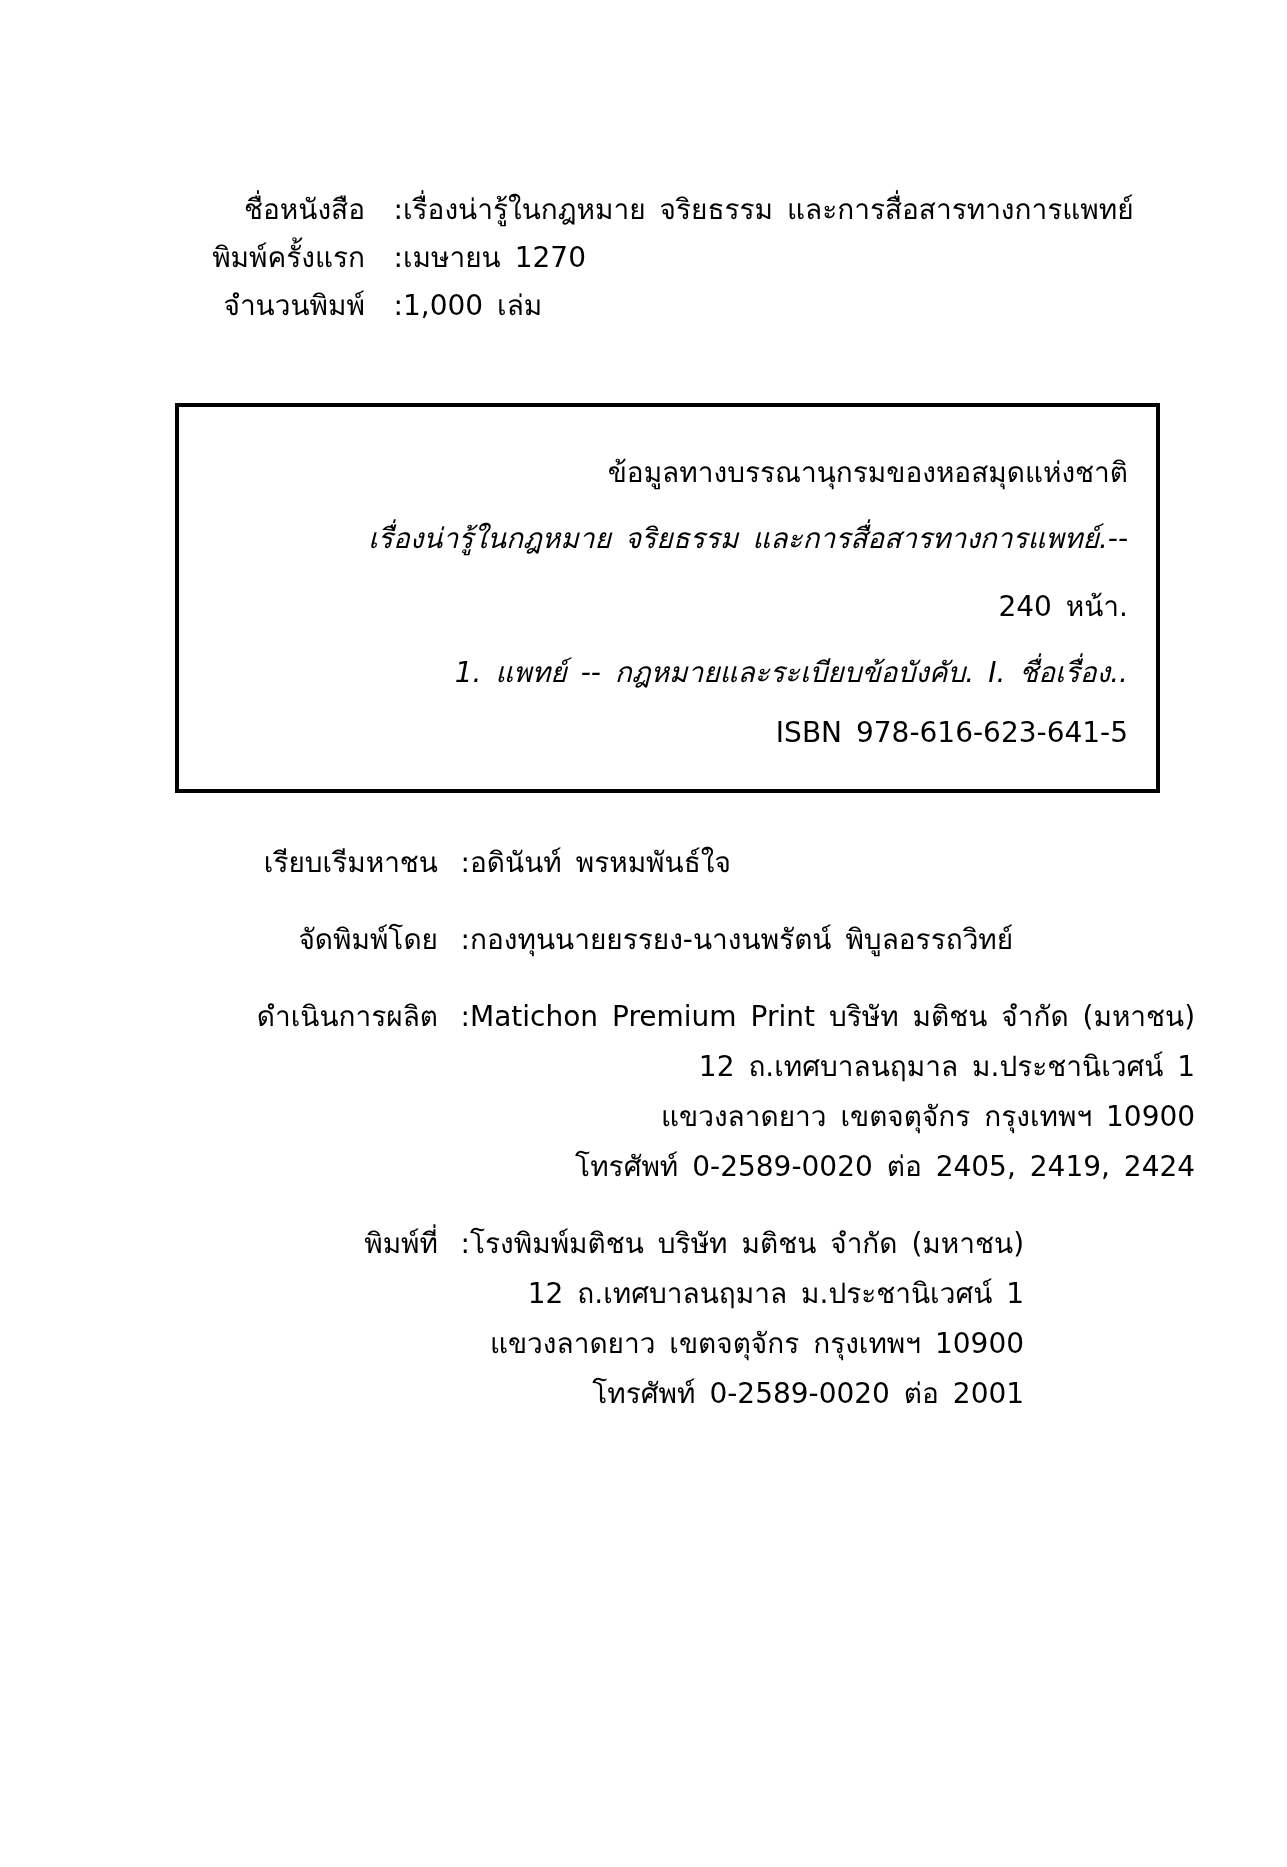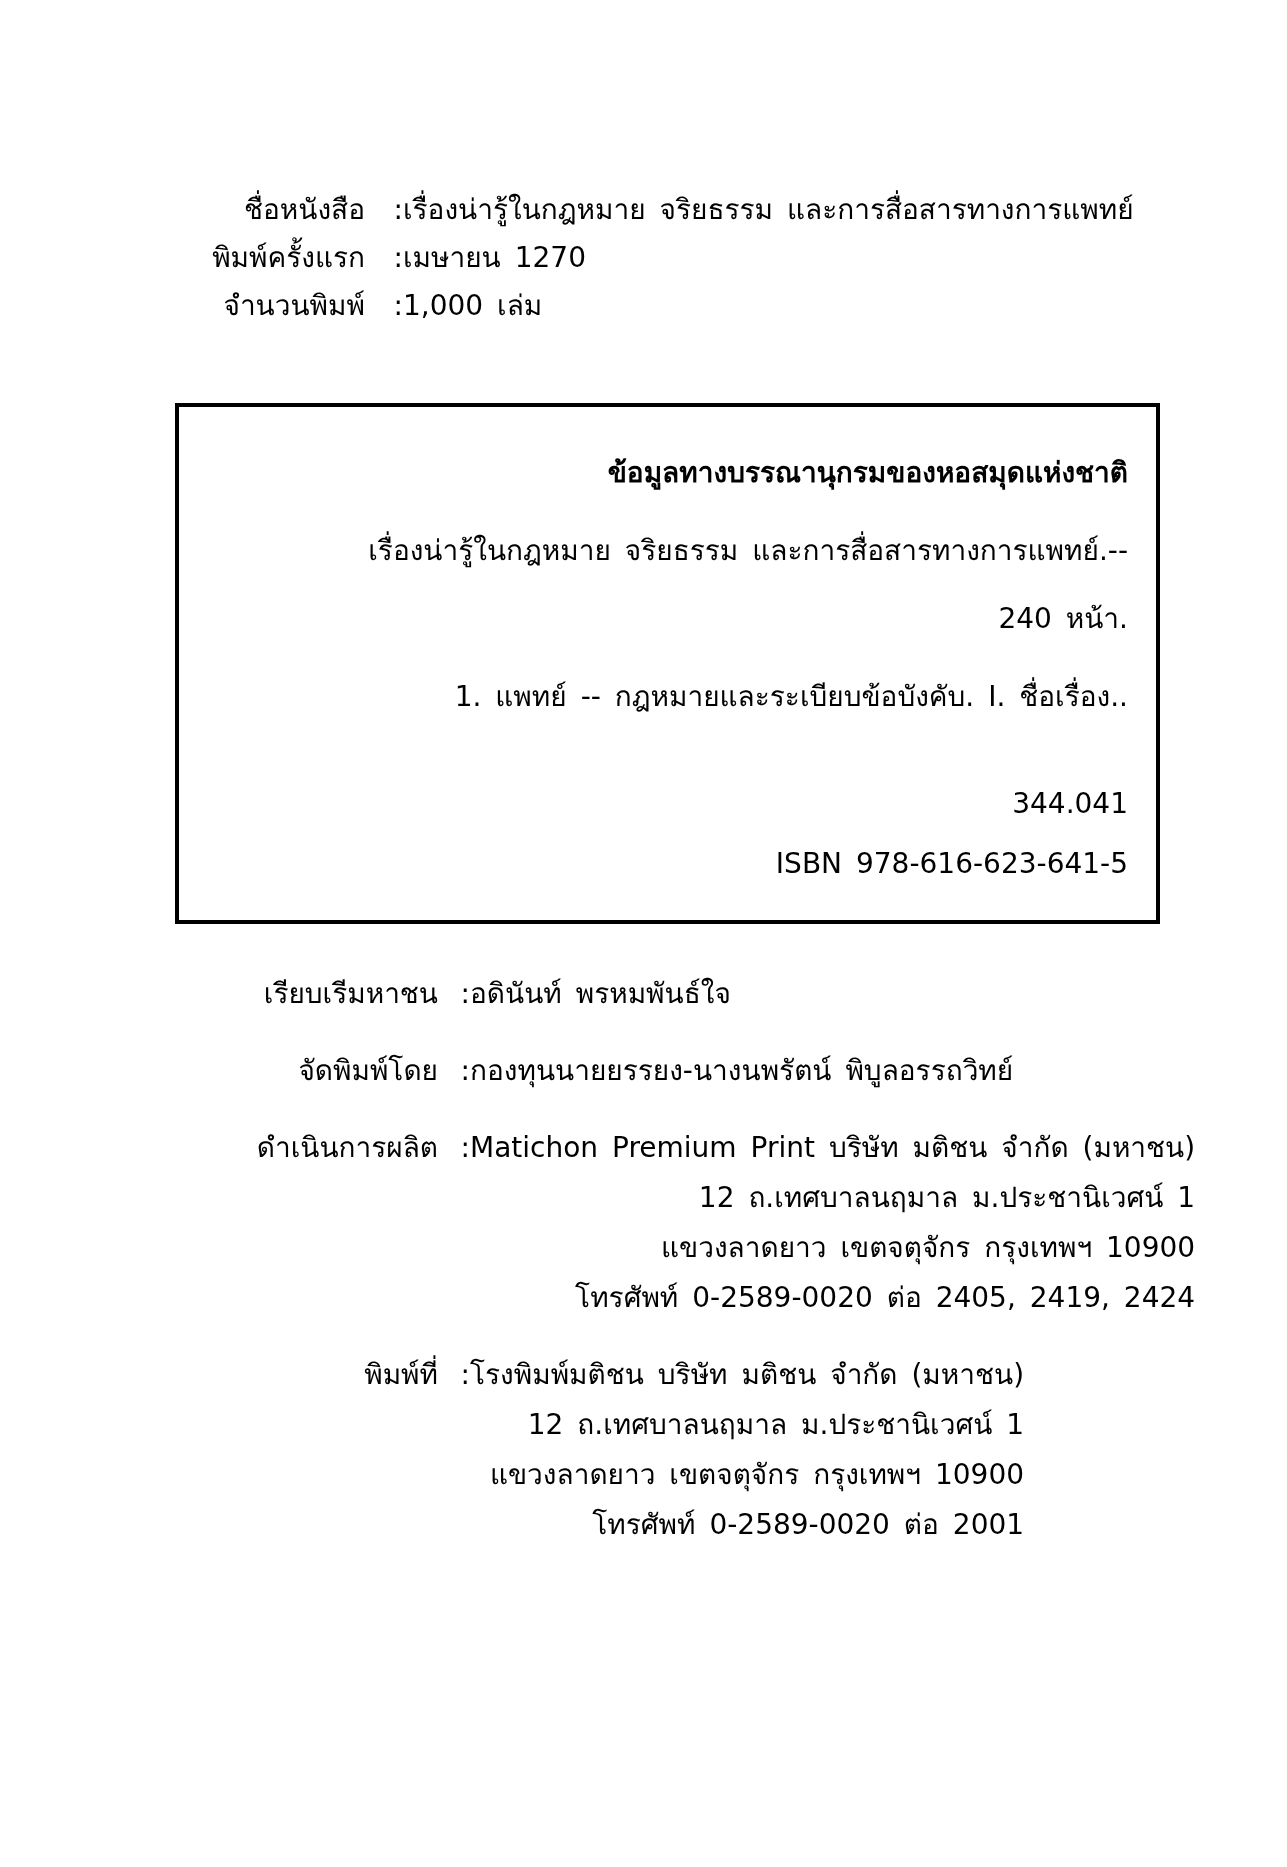--- a/index.html
+++ b/index.html
@@ -34,30 +34,30 @@
 
   
   .cip-box {
     margin-top: 73px;
     width: 985px;
     box-sizing: border-box;
     border: 4px solid #000000;
     padding: 42px 28px 32px 33px;
   }
   .cip-title {
-    font-weight: bold;
+    font-weight: normal;
     line-height: 48px;
     white-space: nowrap;
   }
   .cip-line {
     line-height: 48px;
     white-space: nowrap;
     word-spacing: 0.18em;
   }
-  .mt22 { margin-top: 30px; }
+  .mt22 { margin-top: 18px; font-style: italic; }
   .mt12 { margin-top: 12px; }
   .mt20 { margin-top: 20px; }
   .mt59 { margin-top: 59px; }
 
   
   .credits { margin-top: 45px; }
   .credit-row {
     display: flex;
     margin-bottom: 27px;
     align-items: flex-start;
@@ -93,21 +93,20 @@
         <span class="colon">:</span>
         <span class="value">1,000 เล่ม</span>
       </div>
     </div>
 
     <div class="cip-box">
       <div class="cip-title">ข้อมูลทางบรรณานุกรมของหอสมุดแห่งชาติ</div>
       <div class="cip-line mt22">เรื่องน่ารู้ในกฎหมาย จริยธรรม และการสื่อสารทางการแพทย์.--</div>
       <div class="cip-line mt20">240 หน้า.</div>
       <div class="cip-line mt22">1. แพทย์ -- กฎหมายและระเบียบข้อบังคับ. I. ชื่อเรื่อง..</div>
-      <div class="cip-line mt59">344.041</div>
       <div class="cip-line mt12">ISBN 978-616-623-641-5</div>
     </div>
 
     <div class="credits">
 
       <div class="credit-row">
         <span class="label">เรียบเรีมหาชน</span>
         <span class="colon">:</span>
         <span class="vstack">
           <span class="vline">อดินันท์ พรหมพันธ์ใจ</span>

